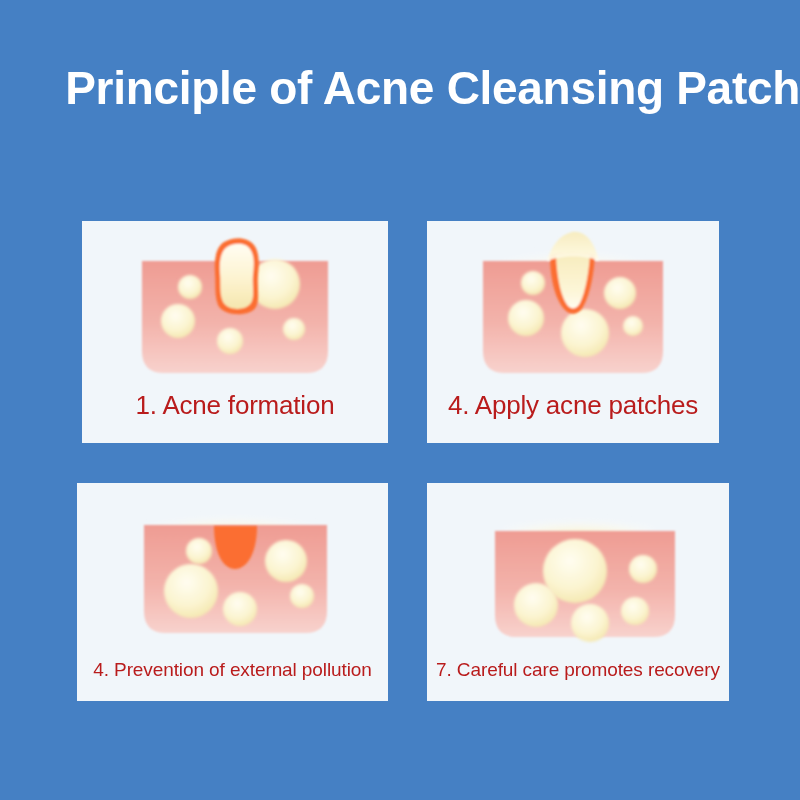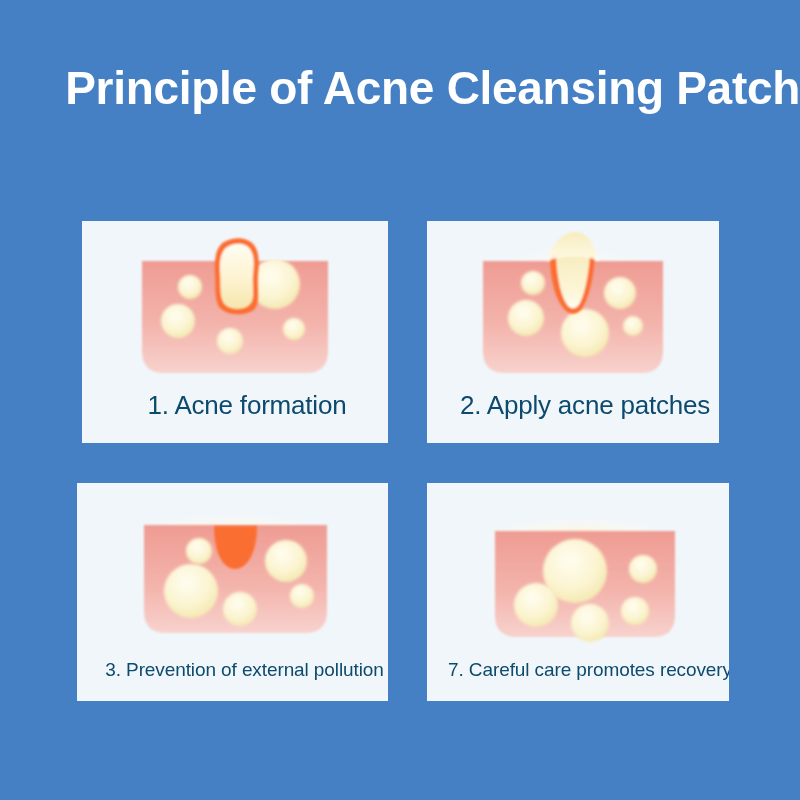--- a/index.html
+++ b/index.html
@@ -52,24 +52,23 @@
     width: 100%;
     height: 100%;
   }
   .illus svg { display: block; width: 100%; height: 100%; }
 
   .caption {
     position: absolute;
     left: 0;
     width: 100%;
     text-align: center;
-    color: #0c4a6e;
+    color: #b91c1c;
     font-family: "Liberation Sans", sans-serif;
     white-space: nowrap;
-    margin-left: 12px;
   }
   .cap-big {
     bottom: 22px;
     font-size: 26px;
     letter-spacing: -0.2px;
   }
   .cap-small {
     bottom: 20px;
     font-size: 19px;
     letter-spacing: -0.1px;
@@ -194,21 +193,21 @@
                    C 145 89 150 88 153 82
                    C 159 70 162 48 163 34
                    C 157 31 135 31 129 34 Z" fill="url(#pus2)"></path>
           <path d="M 120 40
                    C 124 26 132 14 145 11
                    C 159 9 168 22 172 40
                    C 160 34 134 34 120 40 Z" fill="url(#pus2)" opacity="0.95"></path>
         </g>
       </svg>
     </div>
-    <div class="caption cap-big">2. Apply acne patches</div>
+    <div class="caption cap-big">4. Apply acne patches</div>
   </div>
 
   <div class="card c3">
     <div class="illus">
       <svg viewBox="0 0 311 218" preserveAspectRatio="xMidYMid meet">
         <defs>
           <linearGradient id="skin3" x1="0" y1="0" x2="0" y2="1">
             <stop offset="0%" stop-color="#ef9c93"></stop>
             <stop offset="55%" stop-color="#f3b3ab"></stop>
             <stop offset="100%" stop-color="#f8d2cd"></stop>
@@ -240,21 +239,21 @@
 
         <path d="M 137 43 L 180 43 C 180 70 170 86 158 86 C 146 86 137 70 137 43 Z" fill="#fb6e30" filter="url(#soft3c)"></path>
 
         <circle cx="122" cy="68" r="13" fill="url(#seb3)" filter="url(#soft3)"></circle>
         <circle cx="114" cy="108" r="27" fill="url(#seb3)" filter="url(#soft3)"></circle>
         <circle cx="163" cy="126" r="17" fill="url(#seb3)" filter="url(#soft3)"></circle>
         <circle cx="209" cy="78" r="21" fill="url(#seb3)" filter="url(#soft3)"></circle>
         <circle cx="225" cy="113" r="12" fill="url(#seb3)" filter="url(#soft3)"></circle>
       </svg>
     </div>
-    <div class="caption cap-small">3. Prevention of external pollution</div>
+    <div class="caption cap-small">4. Prevention of external pollution</div>
   </div>
 
   <div class="card c4">
     <div class="illus">
       <svg viewBox="0 0 302 218" preserveAspectRatio="xMidYMid meet">
         <defs>
           <linearGradient id="skin4" x1="0" y1="0" x2="0" y2="1">
             <stop offset="0%" stop-color="#ef9c93"></stop>
             <stop offset="55%" stop-color="#f3b3ab"></stop>
             <stop offset="100%" stop-color="#f8d2cd"></stop>

